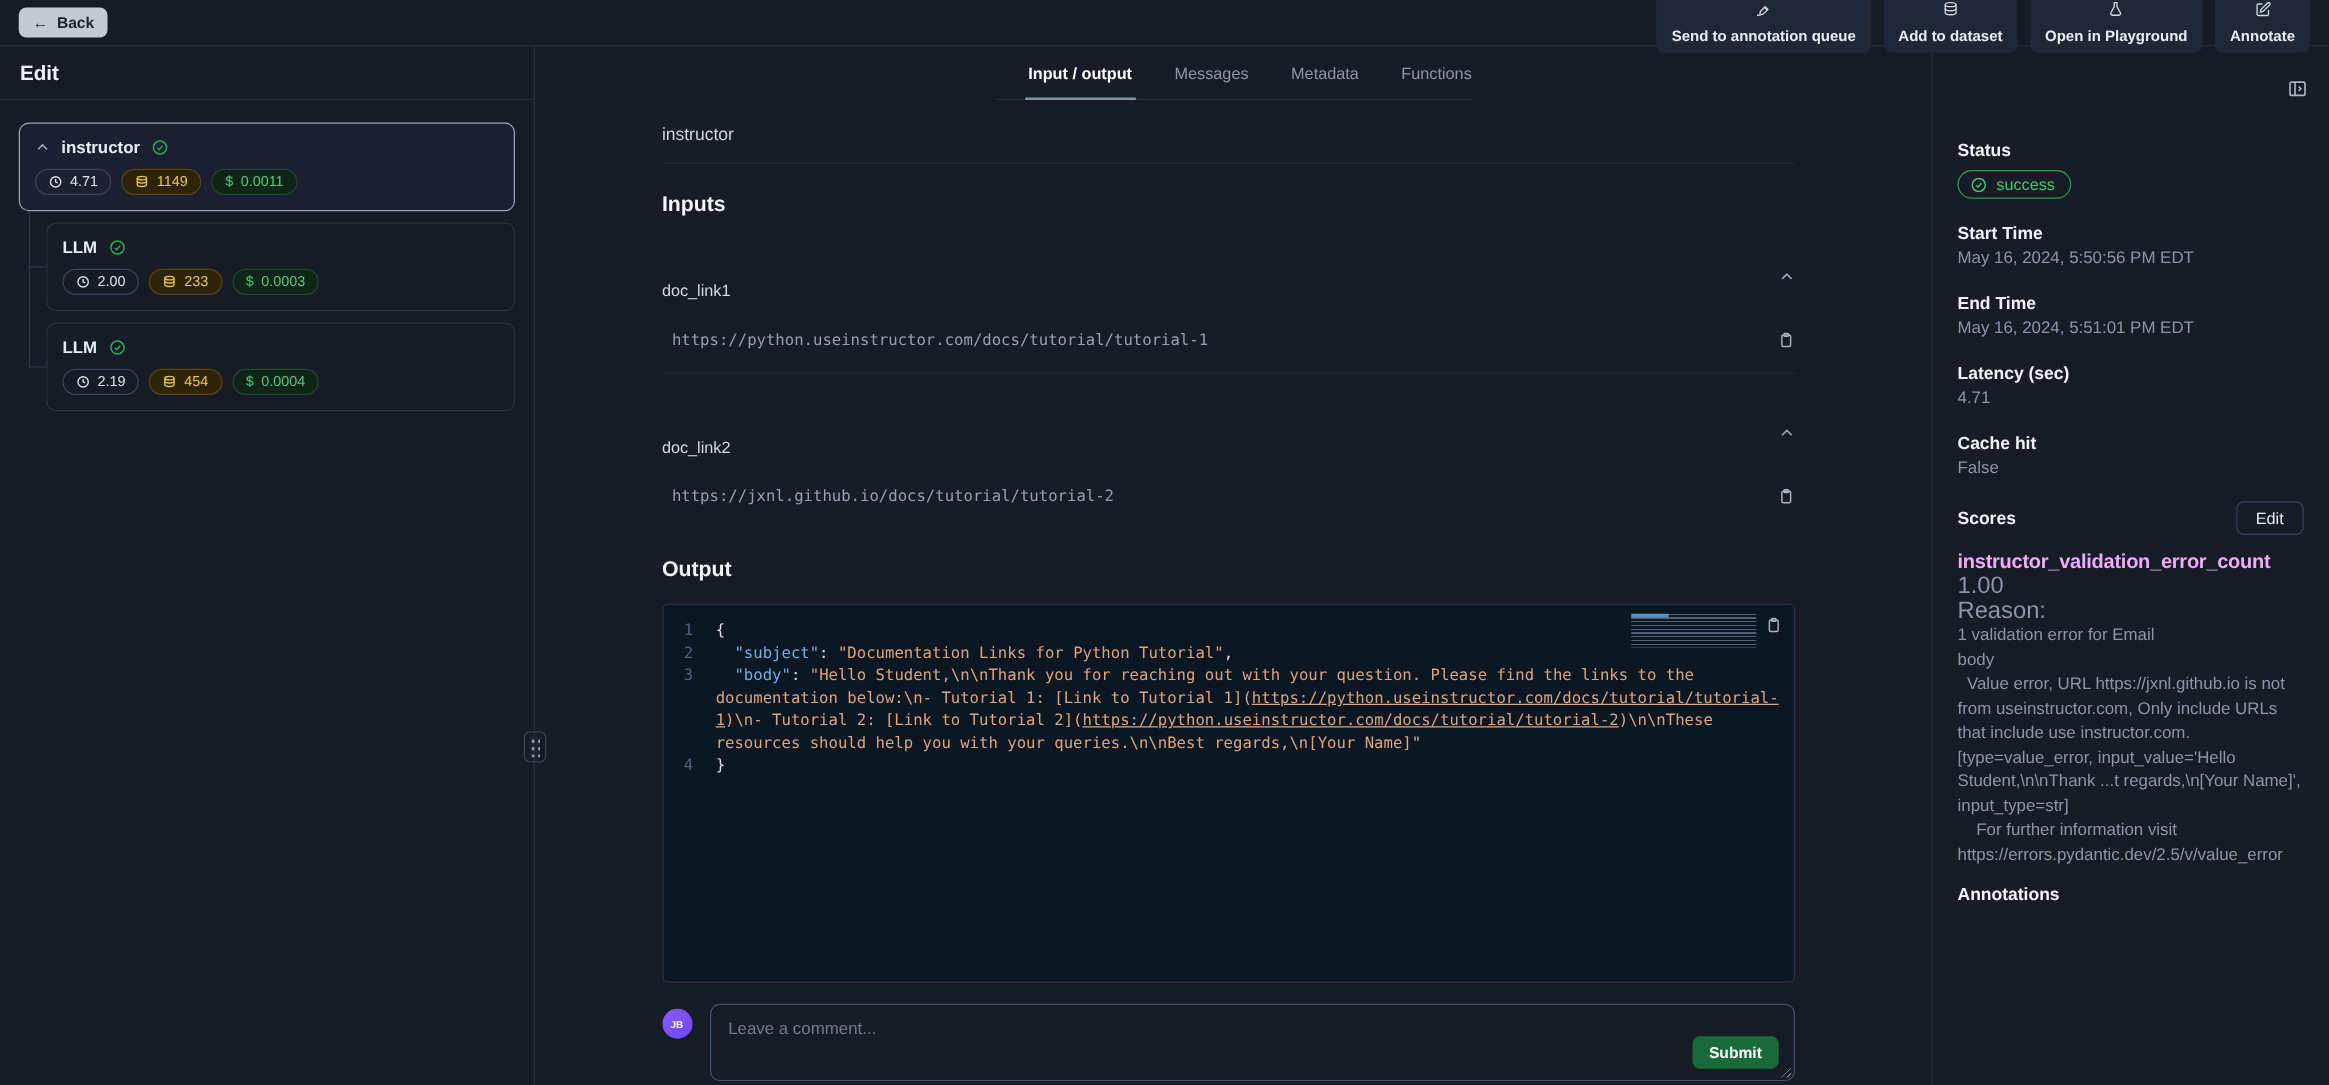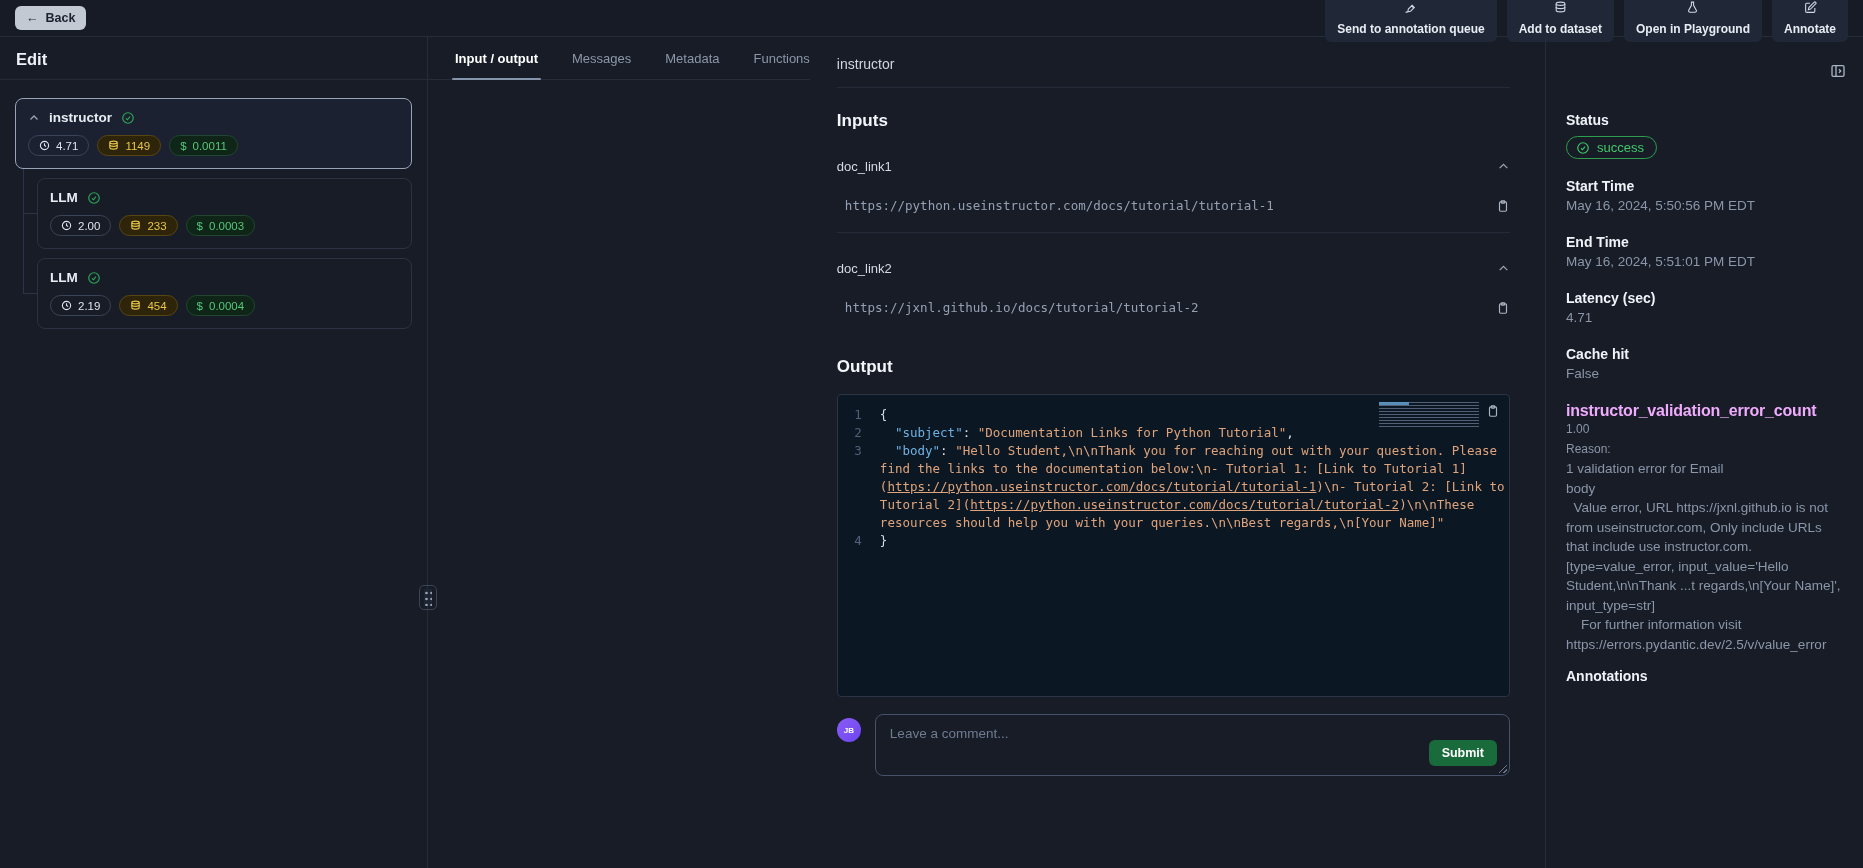--- a/index.html
+++ b/index.html
@@ -65,41 +65,41 @@
 
   .grip {
     position:absolute; left:419px; top:548px; width:18px; height:25px; z-index:6;
     border:1px solid #3a4456; background:#1d2432; border-radius:5px;
     background-image:radial-gradient(#93a0b4 1px, transparent 1.3px);
     background-size:5px 6px; background-position:4px 4px; background-repeat:repeat;
     background-clip:content-box; padding:3px 4px; cursor:col-resize;
   }
 
   
-  .center { flex:1; display:flex; flex-direction:row; min-width:0; }
+  .center { flex:1; display:flex; flex-direction:column; min-width:0;align-items:center; }
   .tab-row {
     height:43px; flex:none; border-bottom:1px solid #252d3b;
     display:flex; gap:34px; padding-left:27px;
   }
   .tab {
     display:flex; align-items:center; font-size:13px; color:#8b97a9;
     cursor:pointer; position:relative; background:none; border:none;
     font-family:"Liberation Sans", sans-serif;
   }
   .tab.active { color:#ffffff; font-weight:600; }
   .tab.active::after {
     content:""; position:absolute; left:-3px; right:-3px; bottom:-1px;
     height:2px; background:#8494aa; border-radius:1px;
   }
   .content { padding:15px 35px 0 27px; overflow:hidden; }
   .run-title { font-size:14px; color:#cfd6e0; padding:4px 0 15px; border-bottom:1px solid #232b3a; }
   .section-h { font-size:17px; font-weight:600; color:#f2f5f9; }
   .inputs-h { margin-top:23px; }
   .field-label-row { display:flex; align-items:center; justify-content:space-between; margin-top:28px; }
-  .field-label { font-size:13px; color:#d4dbe5; }
+  .field-label { font-size:13px; color:#d4dbe5;margin-top:23px; }
   .field-value-row { display:flex; align-items:center; justify-content:space-between; margin-top:24px; padding-left:8px; }
   .field-value { font-family:"DejaVu Sans Mono", monospace; font-size:12.5px; color:#95a0b2; }
   .field-divider { border-bottom:1px solid #232b3a; margin-top:19px; }
   .icon-btn { background:none; border:none; color:#aab4c3; cursor:pointer; padding:0; }
   .chev { color:#9aa5b5; }
 
   .output-h { margin-top:42px; }
 
   
   .code-block {
@@ -166,21 +166,21 @@
     border:1px solid #2d9e4e; border-radius:14px; padding:3px 12px 3px 9px;
     color:#41c969; font-size:13px;
   }
   .scores-row { display:flex; align-items:center; justify-content:space-between; margin:4px 0 12px; }
   .edit-btn {
     border:1px solid #39435a; background:transparent; color:#e8edf4;
     font-size:13px; border-radius:6px; padding:5px 15px; cursor:pointer;
     font-family:"Liberation Sans", sans-serif;
   }
   .score-name { font-size:16px; font-weight:700; color:#f0abfc; line-height:19px; letter-spacing:-.2px; }
-  .score-line { font-size:12px; color:#8b96a8; line-height:19.5px; }
+  .score-line { font-size:19px; color:#8b96a8; line-height:19.5px; }
   .reason-text { font-size:13.5px; color:#8b96a8; line-height:19.5px; white-space:pre-wrap; word-break:break-word; }
   .annotations-h { margin-top:14px; font-size:14px; font-weight:700; color:#f0f4f9; }
 </style>
 </head>
 <body>
 
 <header class="topbar">
   <button class="back-btn">
     <span>←</span>
     <span>Back</span>
@@ -477,20 +477,24 @@
     </div>
     <div class="kv-group">
       <div class="kv-label">Latency (sec)</div>
       <div class="kv-value">4.71</div>
     </div>
     <div class="kv-group">
       <div class="kv-label">Cache hit</div>
       <div class="kv-value">False</div>
     </div>
 
+    <div class="scores-row">
+      <span class="kv-label">Scores</span>
+      <button class="edit-btn">Edit</button>
+    </div>
 
     <div class="score-name">instructor_validation_error_count</div>
     <div class="score-line">1.00</div>
     <div class="score-line">Reason:</div>
     <div class="reason-text">1 validation error for Email
 body
   Value error, URL https://jxnl.github.io is not from useinstructor.com, Only include URLs that include use instructor.com. [type=value_error, input_value='Hello Student,\n\nThank ...t regards,\n[Your Name]', input_type=str]
     For further information visit https://errors.pydantic.dev/2.5/v/value_error</div>
 
     <div class="annotations-h">Annotations</div>

